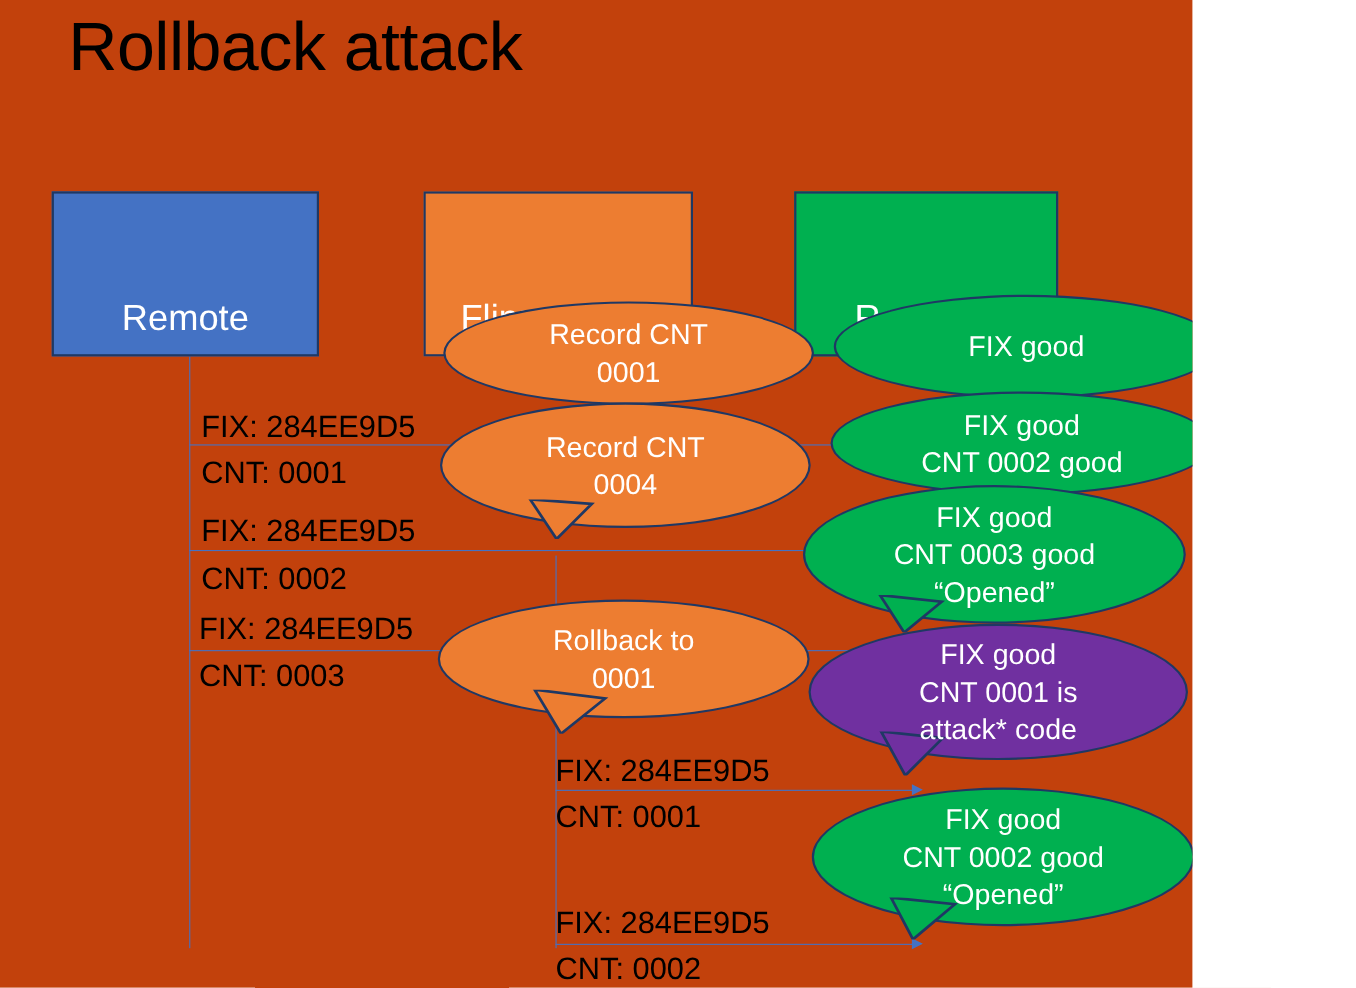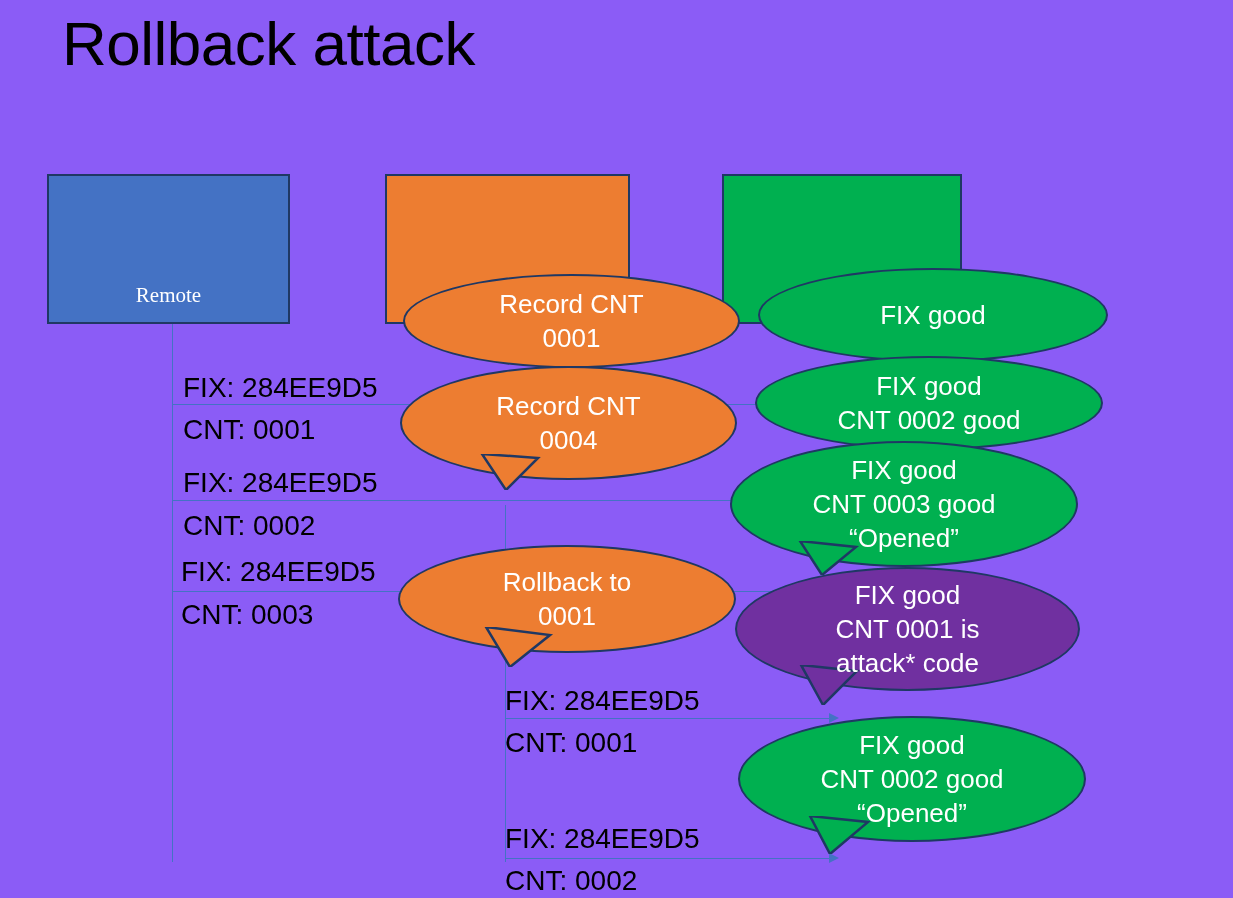--- a/index.html
+++ b/index.html
@@ -7,23 +7,23 @@
     margin: 0;
     padding: 0;
     background: #ffffff;
   }
   body {
     font-family: "Liberation Sans", sans-serif;
     -webkit-font-smoothing: antialiased;
   }
   #slide {
     position: relative;
-    width: 1233px;
+    width: 1084px;
     height: 898px;
-    background: #8b5cf6;
+    background: #c2410c;
     overflow: hidden;
   }
 
   
   .slide-title {
     position: absolute;
     left: 62px;
     top: 10px;
     font-size: 62px;
     font-weight: 300;
@@ -32,26 +32,25 @@
     white-space: nowrap;
     line-height: 1.1;
   }
 
   
   .actor-box {
     position: absolute;
     border: 2px solid #1F3864;
     box-sizing: border-box;
     color: #ffffff;
-    font-size: 21px;
+    font-size: 33px;
     display: flex;
     align-items: flex-end;
     justify-content: center;
     padding-bottom: 14px;
-    font-family: Liberation Serif, serif;
   }
   .actor-remote   { left: 47px;  top: 174px; width: 243px; height: 150px; background: #4472C4; }
   .actor-flipper  { left: 385px; top: 174px; width: 245px; height: 150px; background: #ED7D31; }
   .actor-receiver { left: 722px; top: 174px; width: 240px; height: 150px; background: #00B050; }
 
   
   .lifeline {
     position: absolute;
     width: 0;
     border-left: 1.4px solid #4472C4;

